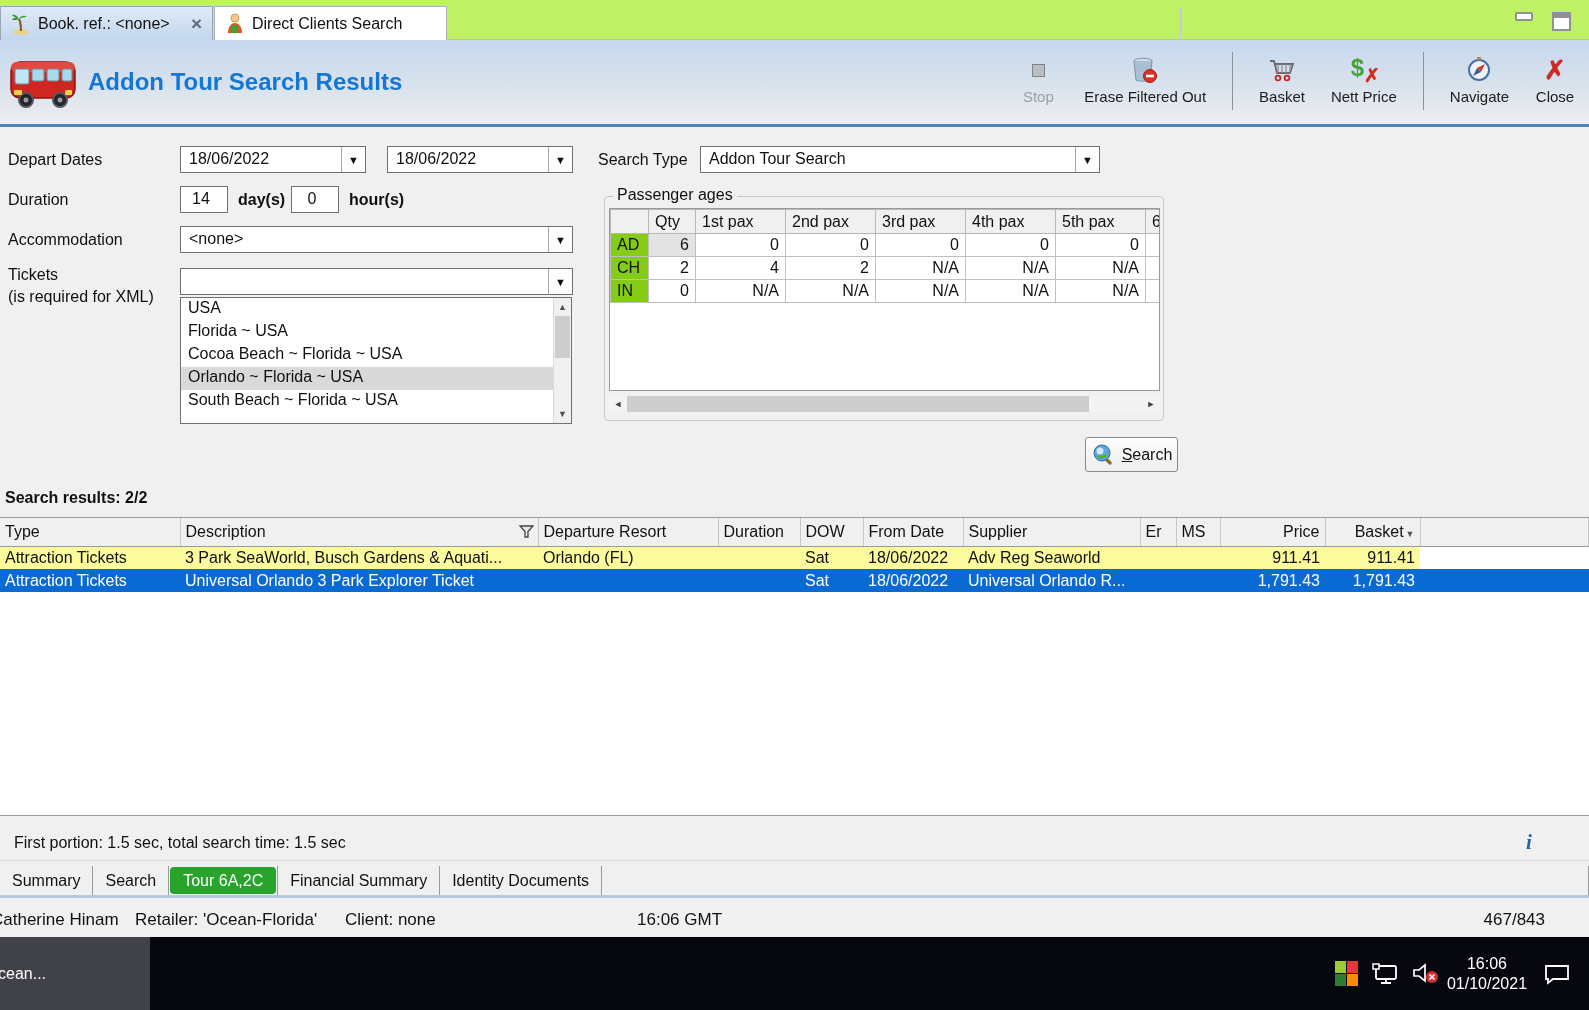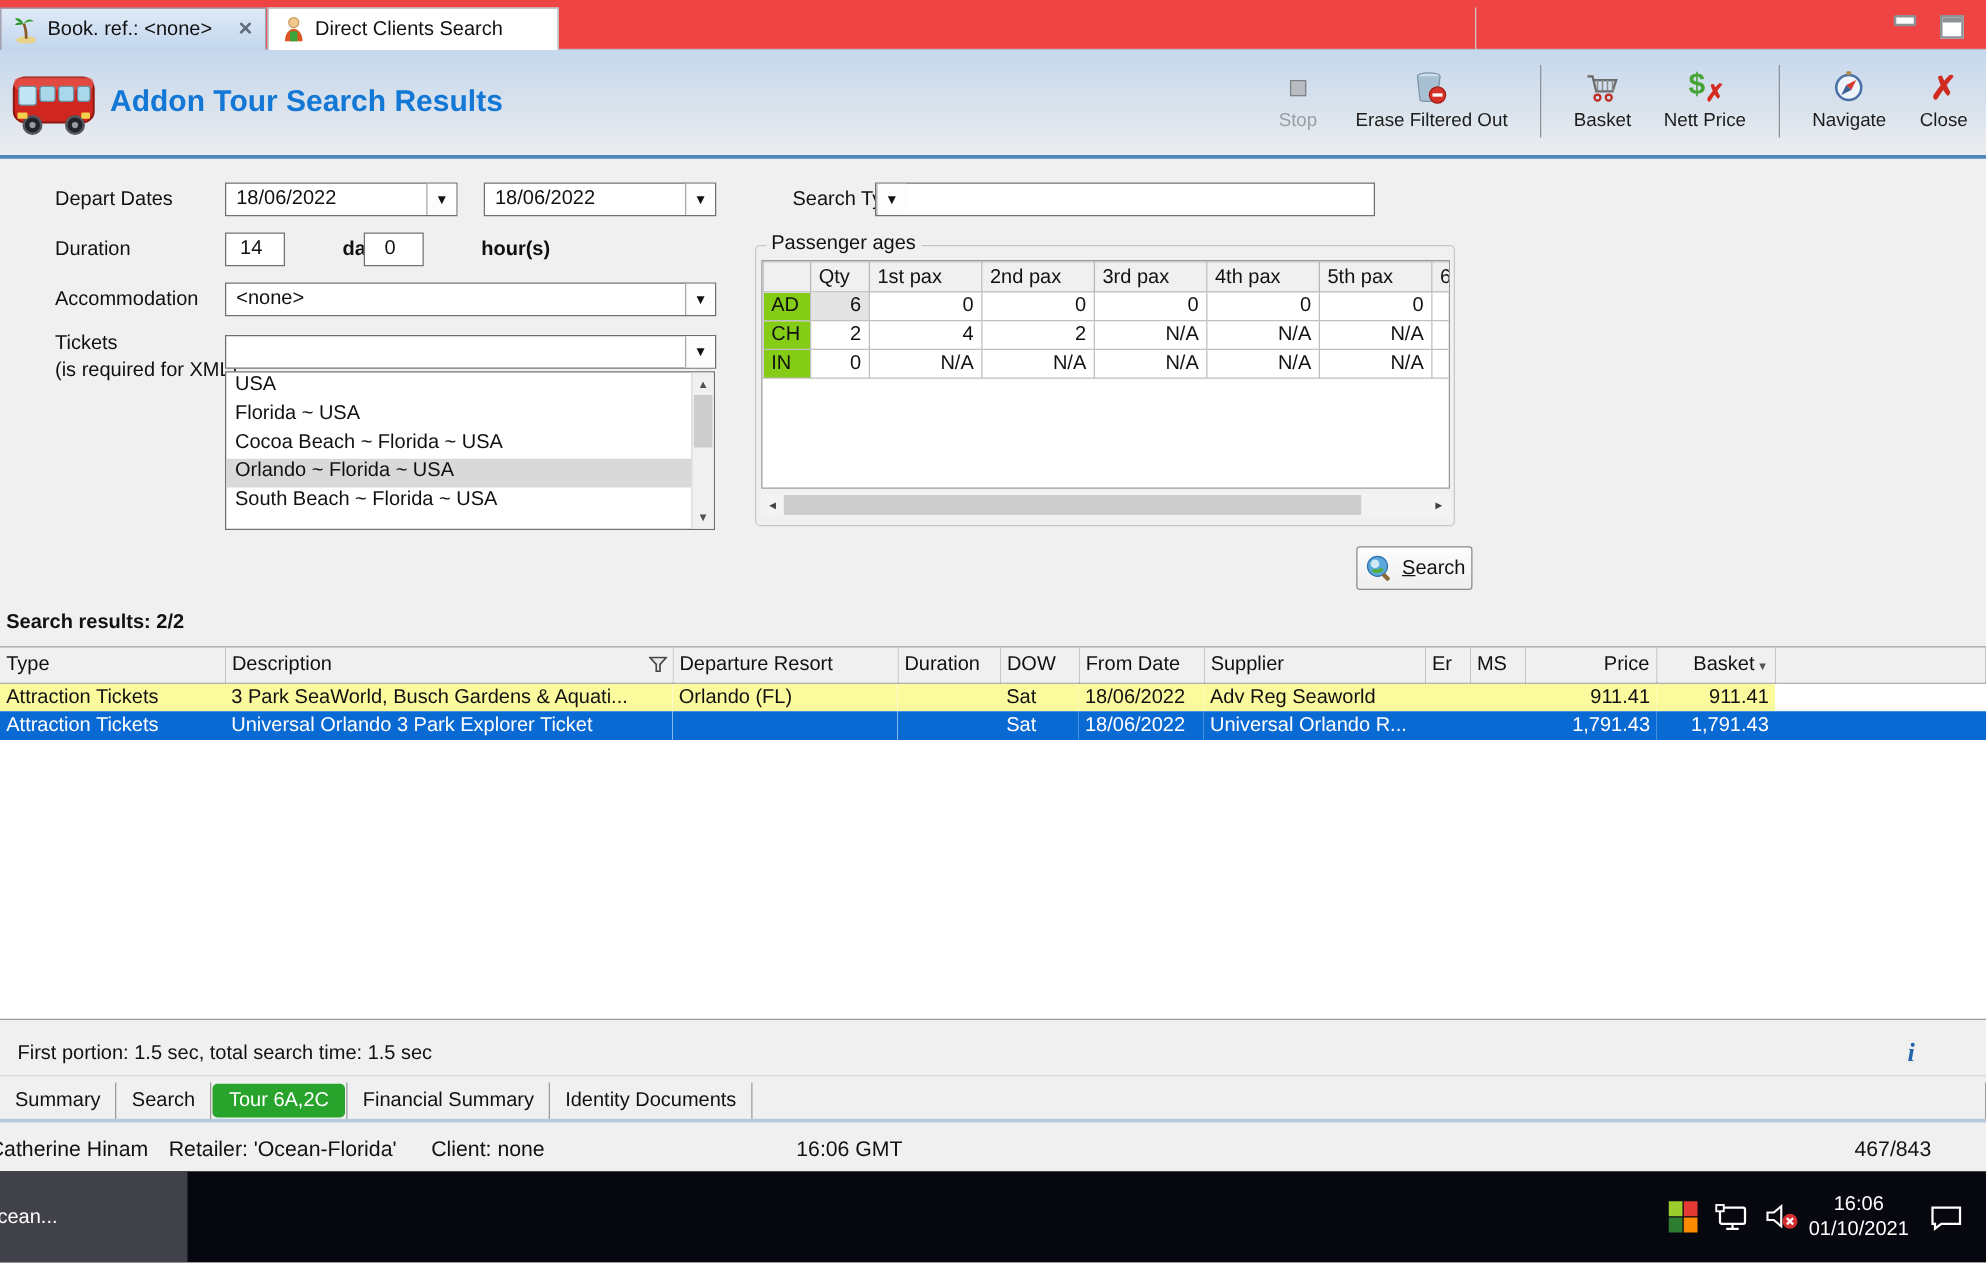--- a/index.html
+++ b/index.html
@@ -4,21 +4,21 @@
 <style>
   * { margin:0; padding:0; box-sizing:border-box; }
   html,body { background:#888; }
   #screen {
     position:relative; width:1589px; height:1010px; overflow:hidden;
     background:#f0f0f0; font-family:"Liberation Sans", sans-serif; color:#111;
   }
 
   
   .tabbar { position:absolute; left:0; top:0; width:1589px; height:40px;
-    background:#ef4444; border-bottom:1px solid #b9bdc1; }
+    background:#bef264; border-bottom:1px solid #b9bdc1; }
   .tabbar .divline { position:absolute; left:1180px; top:6px; height:34px; width:1px; background:#c4c8cc; }
   .tab { position:absolute; top:6px; height:34px; display:flex; align-items:center;
     gap:7px; padding:0 10px; font-size:16px; border:1px solid #98a6b6; border-bottom:none; }
   .tab1 { left:0; width:213px; background:linear-gradient(180deg,#dfeaf7 0%,#c2d6ed 100%); }
   .tab2 { left:214px; width:233px; background:#ffffff; border-color:#aab2ba; }
   .tabclose { margin-left:auto; color:#5f6b78; font-weight:bold; font-size:19px; line-height:14px; cursor:default; }
   .winbtn { position:absolute; top:12px; }
   .btn-min { right:56px; width:18px; height:9px; border:2px solid #8d9196; background:#fbfbfb; border-radius:2px; }
   .btn-max { right:18px; width:19px; height:19px; border:2px solid #8d9196; background:#fff; }
   .btn-max::before { content:""; display:block; height:4px; background:#8d9196; }
@@ -36,21 +36,21 @@
   .titem.disabled { color:#9aa0a6; }
   .tsep { width:1px; background:#8d9299; height:58px; }
   .stop-sq { width:13px; height:13px; background:#b9bdc2; border:1px solid #7e8288; }
   .bigx { font-size:26px; font-weight:bold; color:#cf2b20; line-height:22px; }
   .nett { position:relative; width:26px; height:26px; }
   .nett .dollar { position:absolute; left:0; top:-3px; font-size:24px; font-weight:bold; color:#46a436; }
   .nett .redx { position:absolute; right:-3px; bottom:-4px; font-size:19px; font-weight:bold; color:#d42a20; }
 
   
   .formarea { position:absolute; left:0; top:130px; width:1589px; height:357px; background:#f0f0f0; }
-  .lbl { position:absolute; font-size:16px; color:#101010;margin-left:36px; }
+  .lbl { position:absolute; font-size:16px; color:#101010; }
   .combo { position:absolute; height:27px; background:#fff; border:1px solid #707070; display:flex; }
   .combo-val { flex:1; font-size:16px; padding:3px 0 0 8px; overflow:hidden; white-space:nowrap; }
   .combo-btn { width:24px; border-left:1px solid #a8a8a8; background:#fdfdfd; display:flex;
     align-items:center; justify-content:center; font-size:11px; color:#101010; }
   .numbox { position:absolute; height:27px; width:48px; background:#fff; border:1px solid #707070;
     font-size:16px; text-align:center; padding:3px 6px 0 0; }
   .listbox { position:absolute; left:180px; top:297px; width:392px; height:127px;
     background:#fff; border:1px solid #707070; overflow:hidden; }
   .listbox .opt { height:23px; font-size:16px; padding:1px 0 0 7px; white-space:nowrap; }
   .listbox .opt.sel { background:#d9d9d9; }
@@ -276,20 +276,21 @@
       <div class="opt">South Beach ~ Florida ~ USA</div>
       <div class="vscroll">
         <div class="arr">▲</div>
         <div class="thumb"></div>
         <div class="arr dn">▼</div>
       </div>
     </div>
 
     <span class="lbl" style="left:598px; top:21px;">Search Type</span>
     <div class="combo" style="left:700px; top:16px; width:400px;">
+      <span class="combo-val">Addon Tour Search</span>
       <span class="combo-btn">▼</span>
     </div>
 
     <div class="groupbox" style="top:66px;">
       <span class="grouplabel">Passenger ages</span>
       <div class="paxwrap">
         <table class="pax">
           <colgroup>
             <col style="width:38px">
               <col style="width:47px">

